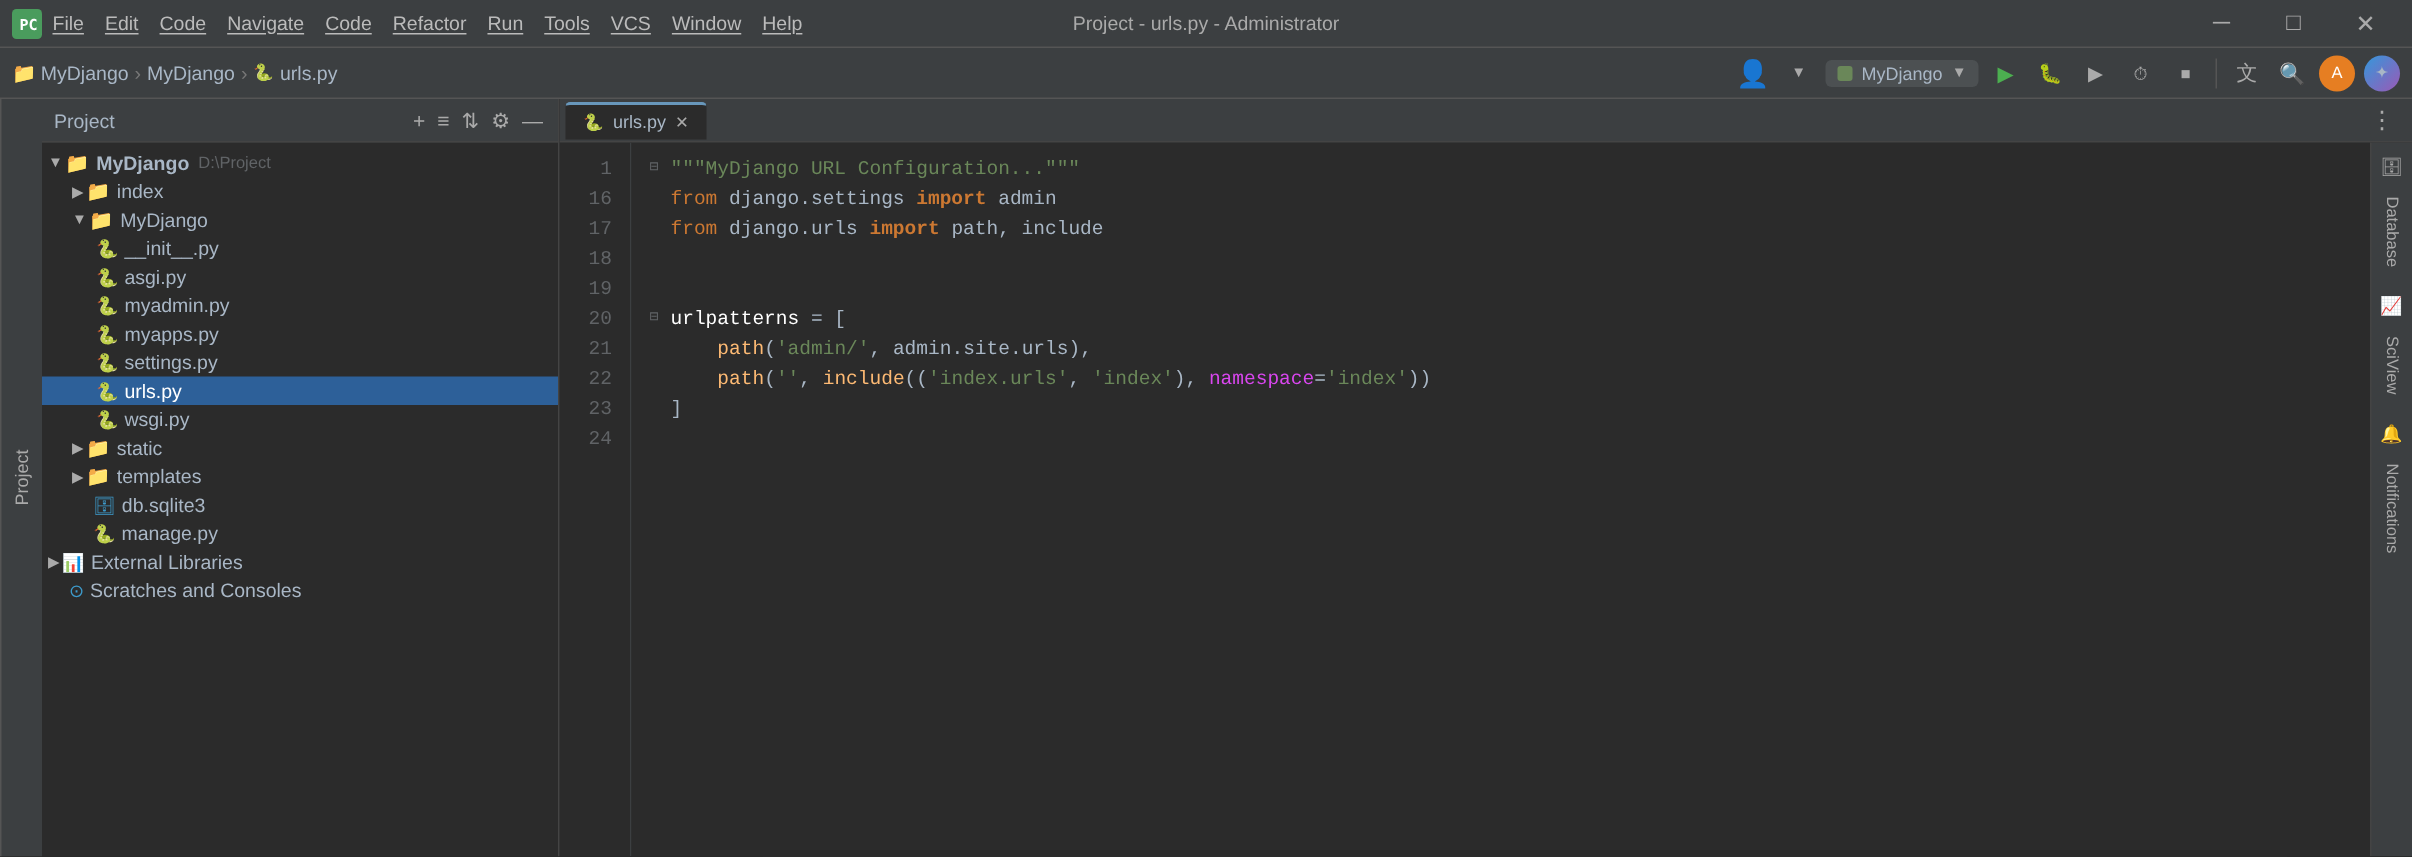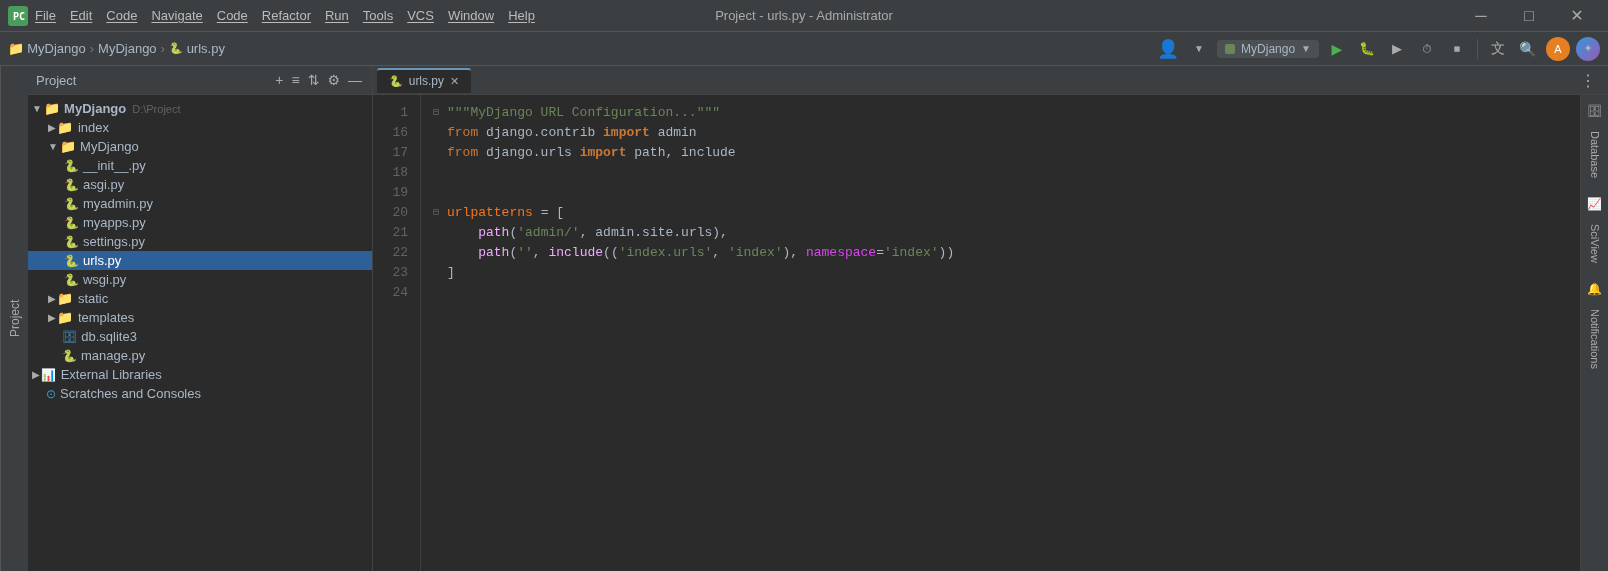--- a/index.html
+++ b/index.html
@@ -252,24 +252,24 @@
       display: inline-block;
       width: 12px;
     }
 
     
     .kw-string { color: #6a8759; }
     .kw-from { color: #cc7832; }
     .kw-import { color: #cc7832; font-weight: bold; }
     .kw-module { color: #a9b7c6; }
     .kw-name { color: #a9b7c6; }
-    .kw-func { color: #f0abfc; }
+    .kw-func { color: #fdba74; }
     .kw-param-str { color: #6a8759; }
     .kw-param-keyword { color: #d946ef; }
-    .kw-var { color: #f97316; }
+    .kw-var { color: #ffffff; }
     .kw-eq { color: #a9b7c6; }
     .kw-bracket { color: #a9b7c6; }
 
     
     .right-sidebar {
       width: 28px;
       background: #3c3f41;
       border-left: 1px solid #444;
       display: flex;
       flex-direction: column;
@@ -510,21 +510,21 @@
       </div>
       <div class="code-area">
 
         <div class="code-line">
           <span class="fold-btn">⊟</span>
           <span class="kw-string">"""MyDjango URL Configuration..."""</span>
         </div>
 
         <div class="code-line">
           <span class="fold-btn"> </span>
-          <span class="kw-from">from </span><span class="kw-module">django.contrib </span><span class="kw-import">import </span><span class="kw-name">admin</span>
+          <span class="kw-from">from </span><span class="kw-module">django.settings </span><span class="kw-import">import </span><span class="kw-name">admin</span>
         </div>
 
         <div class="code-line">
           <span class="fold-btn"> </span>
           <span class="kw-from">from </span><span class="kw-module">django.urls </span><span class="kw-import">import </span><span class="kw-name">path, include</span>
         </div>
 
         <div class="code-line">
           <span class="fold-btn"> </span>
         </div>

